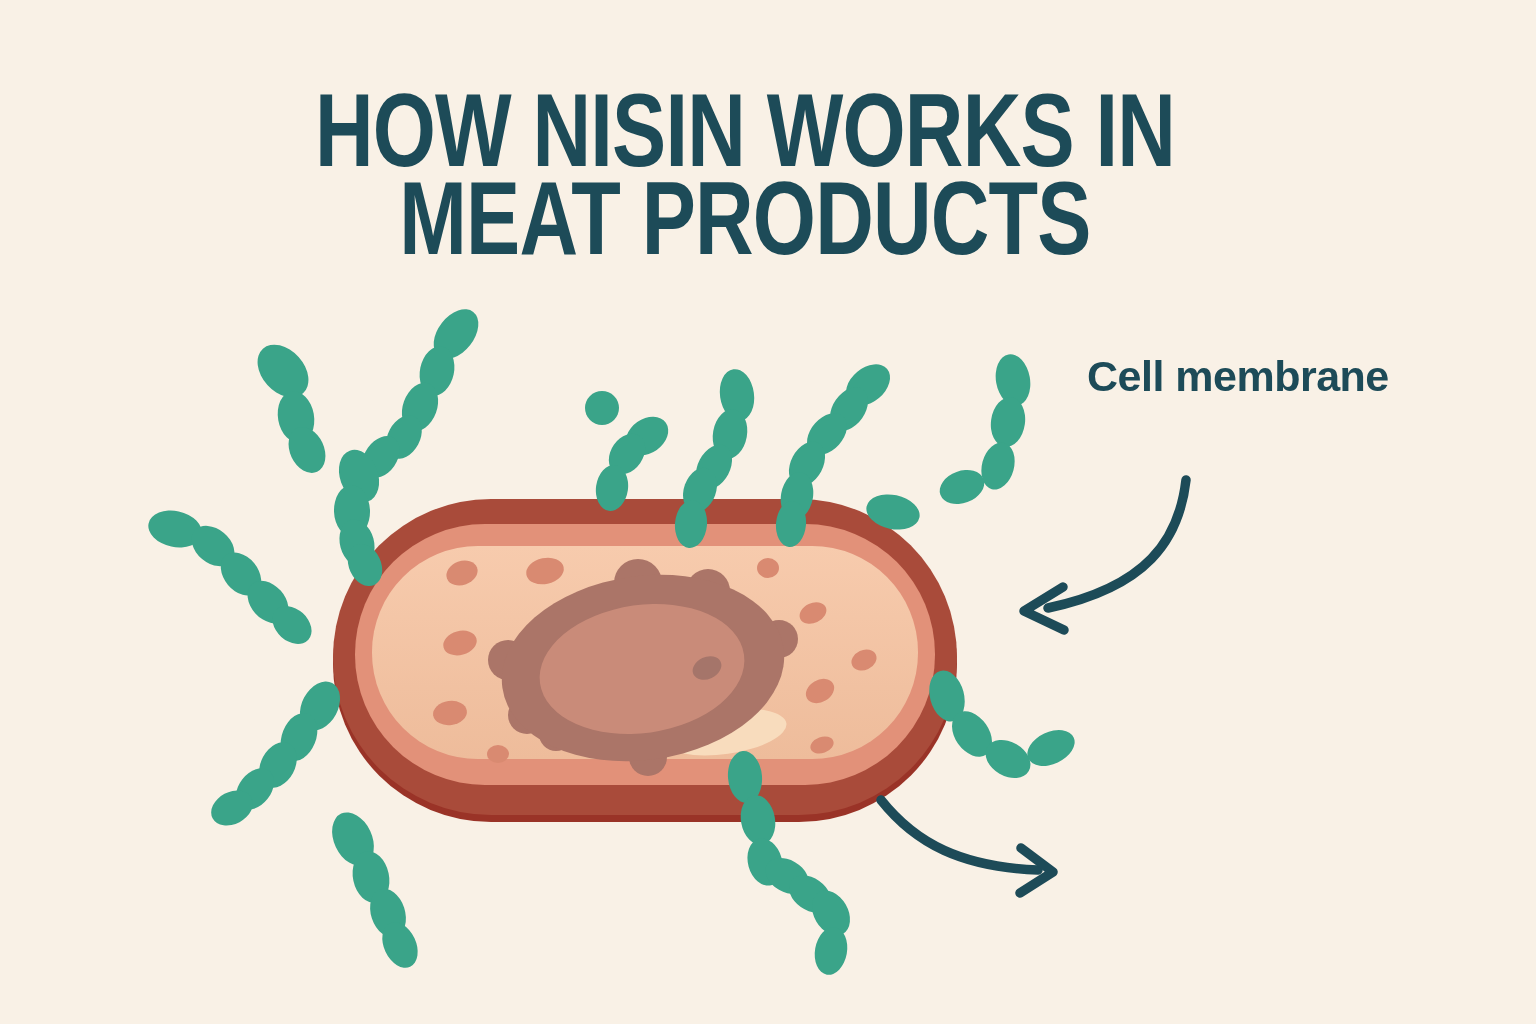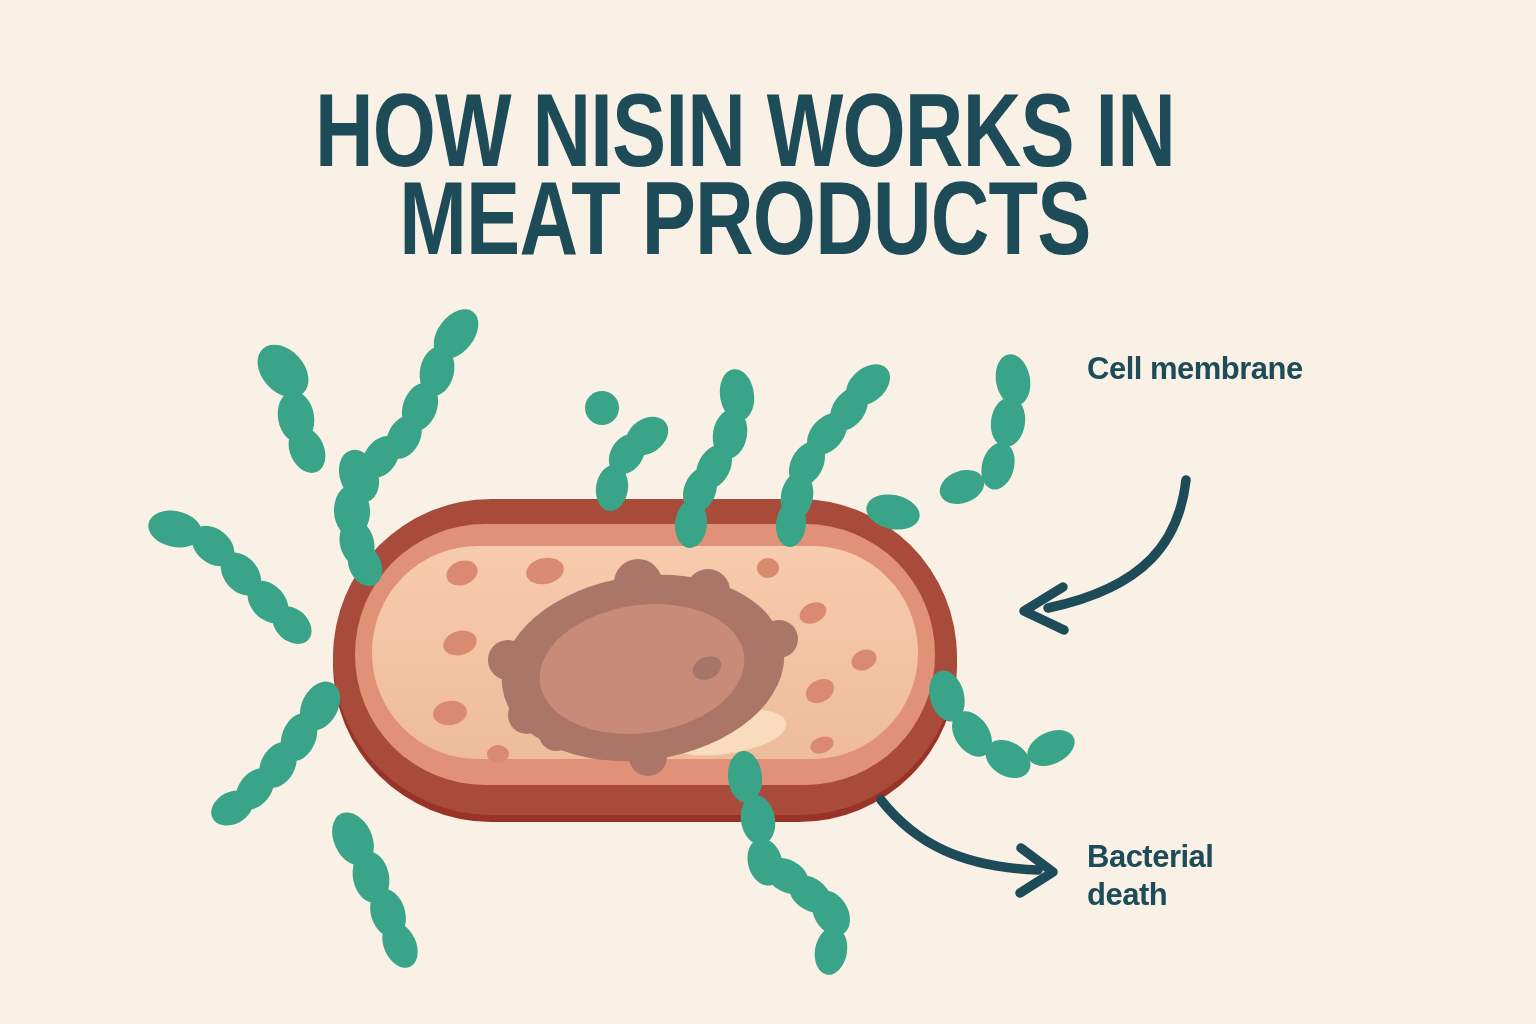--- a/index.html
+++ b/index.html
@@ -17,21 +17,21 @@
     font-size:104px;
     line-height:0.85;
     letter-spacing:-1px;
     color:var(--ink,#1d4b58);
     transform:scaleX(0.78);
     transform-origin:745px 0;
   }
   .label{
     position:absolute;
     font-weight:bold;
-    font-size:31px;
+    font-size:43px;
     line-height:1.22;
     letter-spacing:-0.5px;
     color:var(--ink,#1d4b58);
   }
   .label-membrane{left:1087px;top:312px;}
   .label-death{left:1087px;top:800px;}
 
   
   .c-shadow{fill:var(--membrane-shadow,#9a3327);}
   .c-outer{fill:var(--membrane-dark,#a94b3a);}
@@ -195,18 +195,14 @@
 
   <div class="title">
     <div>HOW NISIN WORKS IN</div>
     <div>MEAT PRODUCTS</div>
   </div>
 
   <div class="label label-membrane">
     <div>Cell membrane</div>
   </div>
 
-  <div class="label label-death">
-    <div>Bacterial</div>
-    <div>death</div>
-  </div>
 
 </div>
 
 </body></html>

